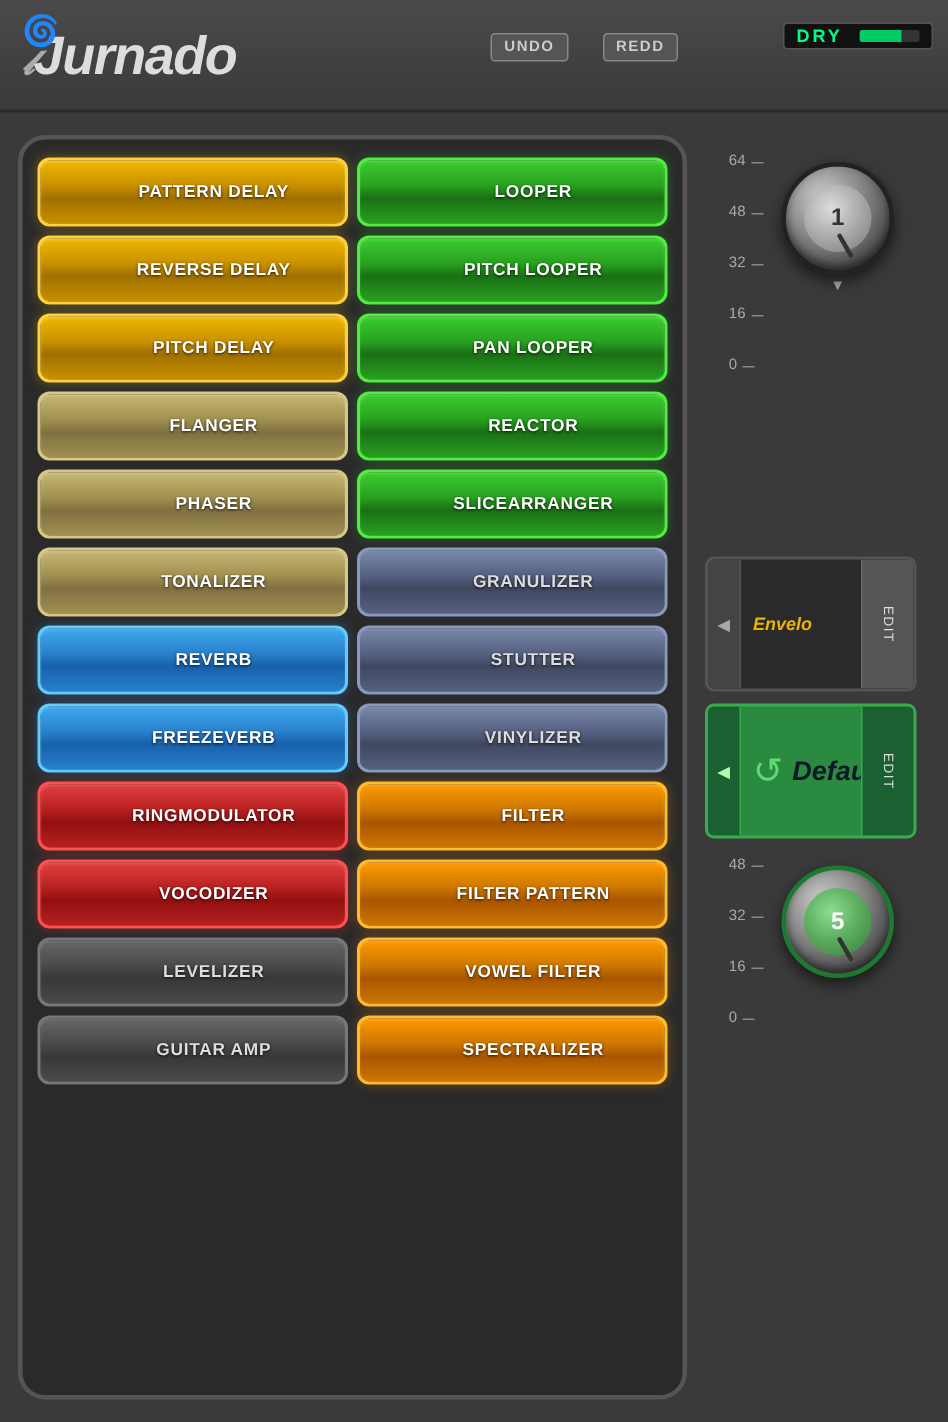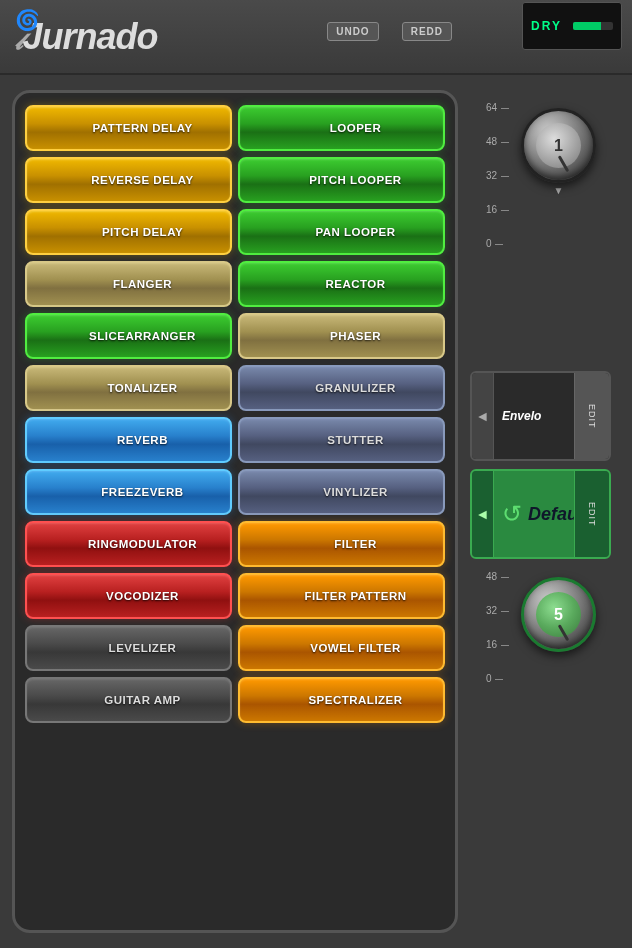--- a/index.html
+++ b/index.html
@@ -47,26 +47,26 @@
       font-weight: bold;
       padding: 3px 8px;
       border-radius: 3px;
       cursor: pointer;
       letter-spacing: 1px;
     }
 
     .dry-display {
       position: absolute;
       right: 10px;
-      top: 2px;
+      top: 15px;
       background: #111;
       border: 1px solid #555;
       border-radius: 3px;
       width: 100px;
-      height: 48px;
+      height: 18px;
       display: flex;
       align-items: center;
       justify-content: space-between;
       padding: 0 8px;
     }
 
     .dry-label {
       color: #00ff88;
       font-size: 12px;
       font-weight: bold;
@@ -317,21 +317,21 @@
 
     .envelope-content {
       flex: 1;
       padding: 8px;
       display: flex;
       flex-direction: column;
       justify-content: center;
     }
 
     .envelope-title {
-      color: #ffffff;
+      color: #eab308;
       font-size: 12px;
       font-style: italic;
       font-weight: bold;
     }
 
     .envelope-edit-btn {
       position: absolute;
       right: 0;
       top: 0;
       bottom: 0;
@@ -487,25 +487,25 @@
           </button>
           <button class="effect-btn btn-green">
             <span class="btn-label">PAN LOOPER</span>
           </button>
           <button class="effect-btn btn-tan">
             <span class="btn-label">FLANGER</span>
           </button>
           <button class="effect-btn btn-green">
             <span class="btn-label">REACTOR</span>
           </button>
+          <button class="effect-btn btn-tan">
+            <span class="btn-label">PHASER</span>
+          </button>
           <button class="effect-btn btn-green">
             <span class="btn-label">SLICEARRANGER</span>
-          </button>
-          <button class="effect-btn btn-tan">
-            <span class="btn-label">PHASER</span>
           </button>
           <button class="effect-btn btn-tan">
             <span class="btn-label">TONALIZER</span>
           </button>
           <button class="effect-btn btn-grayblue">
             <span class="btn-label">GRANULIZER</span>
           </button>
           <button class="effect-btn btn-blue">
             <span class="btn-label">REVERB</span>
           </button>

